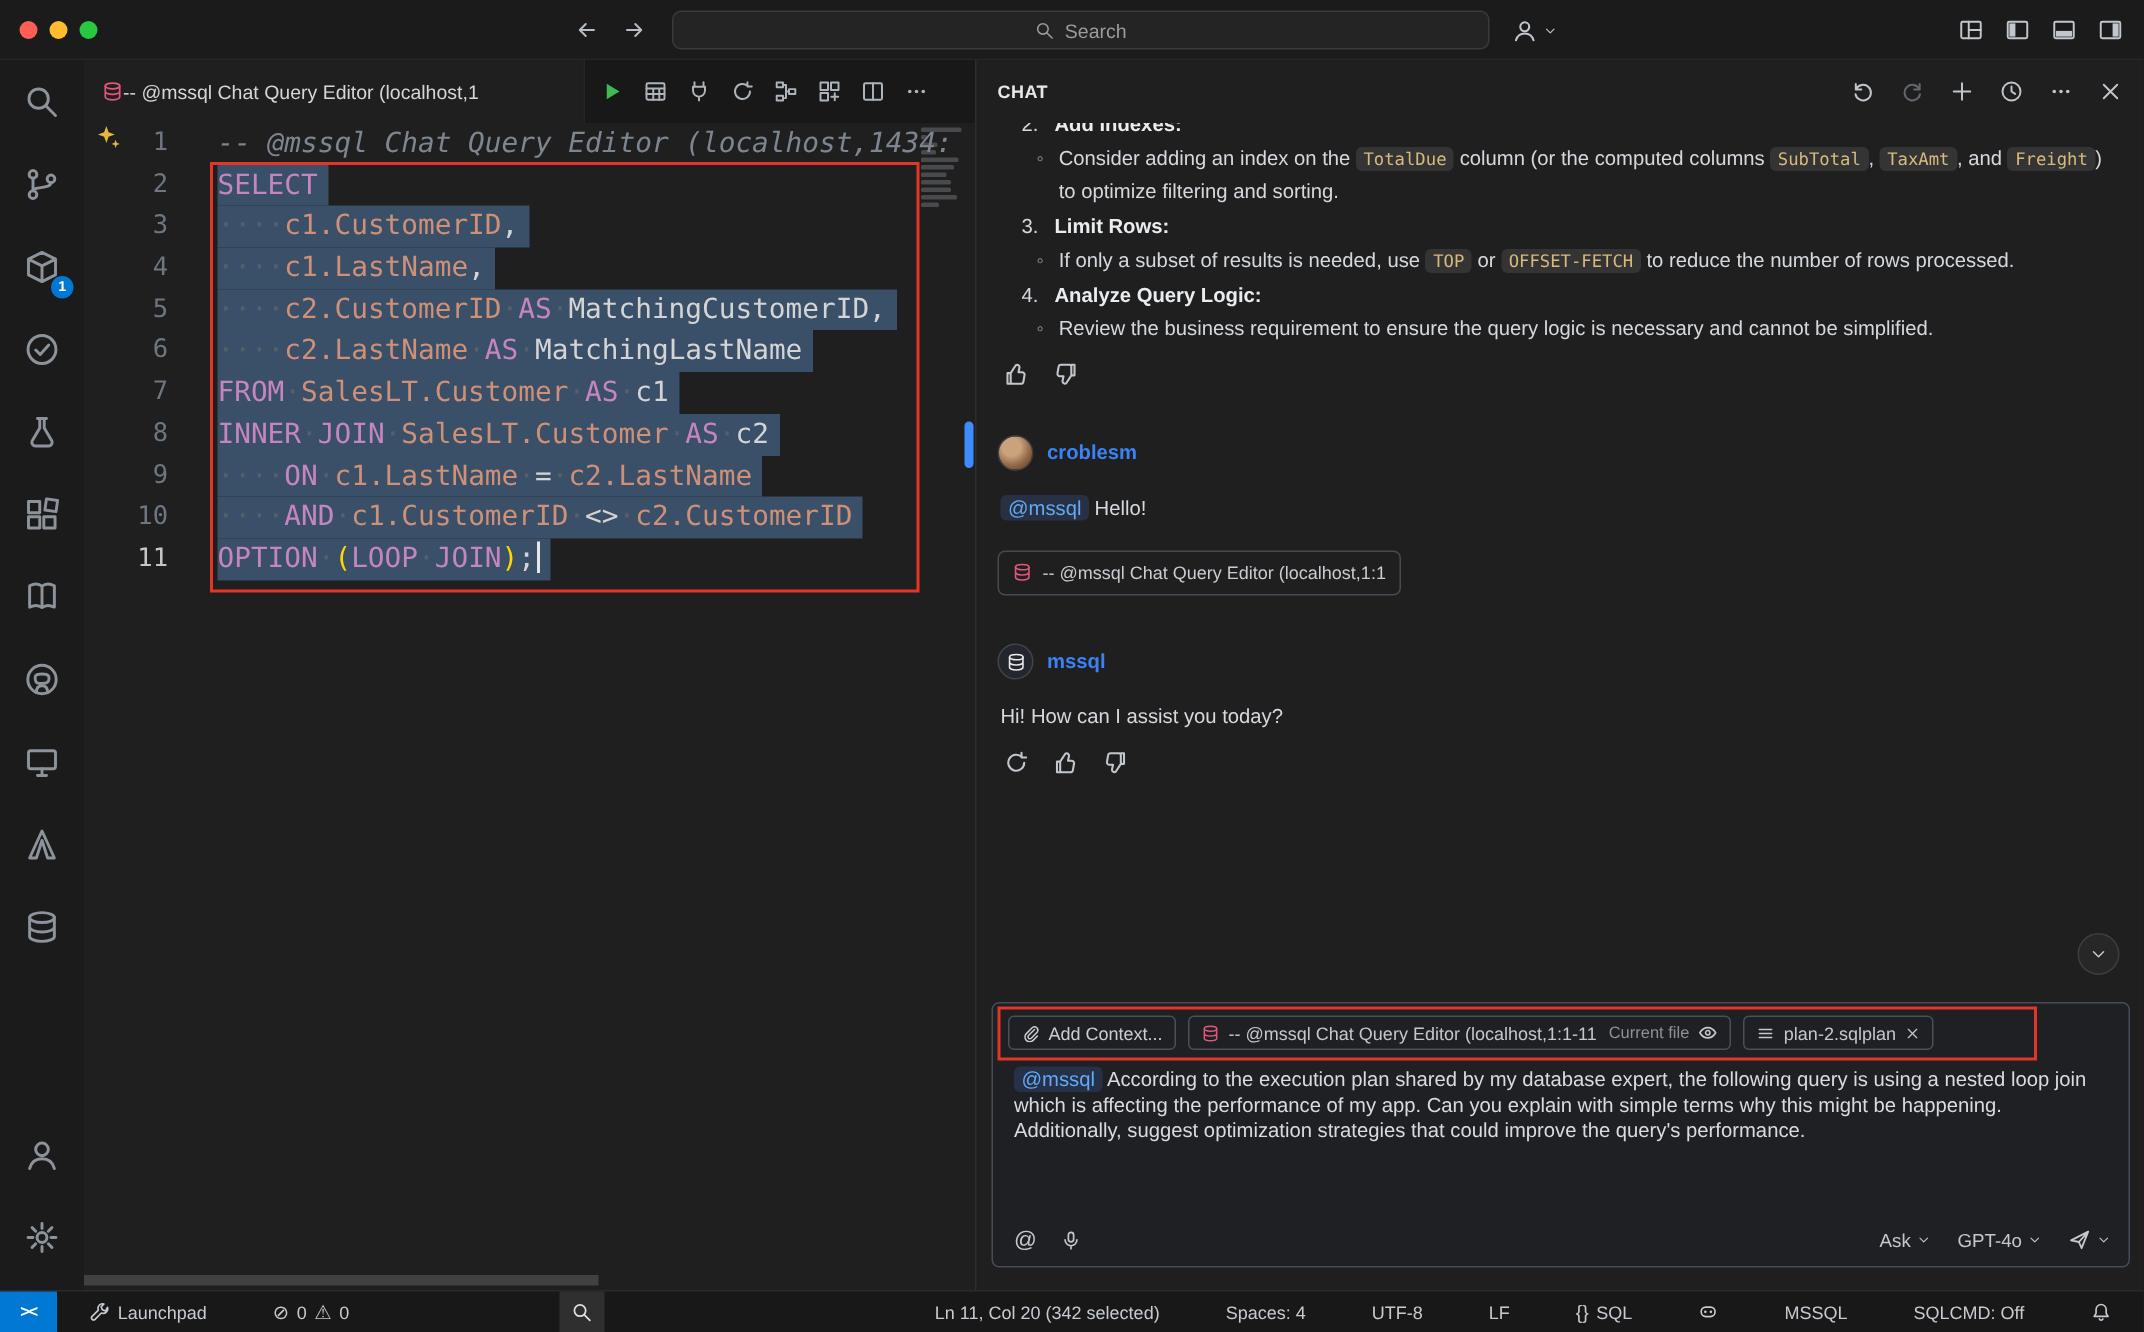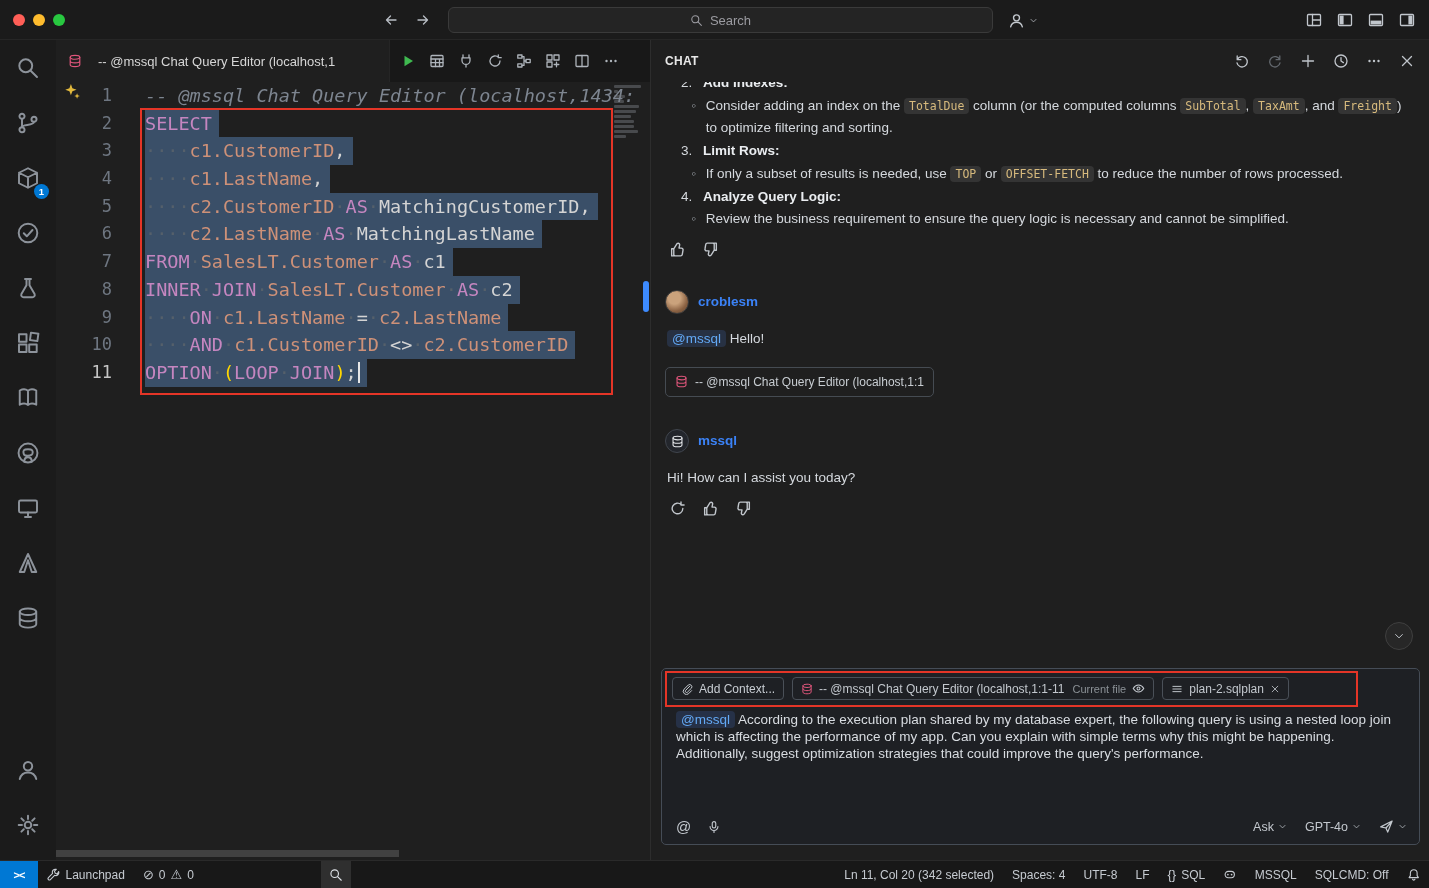--- a/index.html
+++ b/index.html
@@ -31,21 +31,21 @@
   .activitybar{width:56px;flex:0 0 56px;background:#1b1b1b;display:flex;flex-direction:column;align-items:center;padding:4px 0;}
   .ab-item{width:48px;height:48px;margin-bottom:7px;display:grid;place-items:center;color:#8d939b;position:relative;}
   .ab-item svg.i{width:24px;height:24px;}
   .ab-badge{position:absolute;right:3px;bottom:3px;min-width:15px;height:15px;border-radius:50%;background:var(--accent-blue);
             color:#fff;font-size:9.5px;display:grid;place-items:center;font-weight:700;}
   .ab-spacer{margin-top:auto;}
 
   
   .editorcol{width:594px;flex:0 0 594px;display:flex;flex-direction:column;background:#1f1f1f;min-height:0;position:relative;}
   .tabbar{height:42px;flex:0 0 42px;background:#181818;display:flex;align-items:stretch;}
-  .tab{width:334px;background:#1f1f1f;display:flex;align-items:center;gap:16px;padding:0 12px;font-size:13px;color:#d6d6d6;
+  .tab{width:334px;background:#1f1f1f;display:flex;align-items:center;gap:0;padding:0 12px;font-size:13px;color:#d6d6d6;
        border-right:1px solid #252525;white-space:nowrap;overflow:hidden;}
   .tab .dbico{color:var(--dbpink);flex:0 0 auto;}
   .ed-actions{flex:1;display:flex;align-items:center;gap:13px;padding:0 10px;color:#aeb4bb;}
   .ed-actions .run{color:var(--rungreen);}
   .codearea{flex:1;position:relative;overflow:hidden;font-family:"DejaVu Sans Mono",monospace;font-size:18.5px;line-height:27.7px;}
   .code-line{display:flex;height:27.7px;white-space:pre;}
   .gutter{flex:0 0 56px;text-align:right;color:#6e7681;font-size:17px;}
   .gutter.active{color:#c6c6c6;}
   .ltext{margin-left:33px;white-space:pre;}
   .selbg{background:var(--sel);padding-right:7px;}
@@ -112,21 +112,21 @@
   .ic-right{margin-left:auto;display:flex;align-items:center;gap:18px;font-size:12.5px;}
   .ddown{display:inline-flex;align-items:center;gap:4px;}
   .ddown svg.i{width:9px;height:9px;}
   .at-glyph{font-size:15px;color:#c3c8ce;}
 
   
   .statusbar{height:28px;flex:0 0 28px;background:#181818;border-top:1px solid #2a2a2a;display:flex;align-items:center;
              font-size:12px;color:#c6cbd1;white-space:nowrap;}
   .sb-remote{width:38px;height:100%;background:var(--accent-blue);color:#fff;display:grid;place-items:center;
              font-weight:700;font-size:11px;letter-spacing:-1px;}
-  .sb-item{display:flex;align-items:center;gap:5px;padding:0 9px;height:100%;}
+  .sb-item{display:flex;align-items:center;gap:5px;padding:0 22px;height:100%;}
   .sb-item svg.i{width:13.5px;height:13.5px;}
   .zoombox{width:30px;height:28px;background:#2f2f2f;display:grid;place-items:center;margin-left:118px;color:#dfe3e8;}
   .sb-right{margin-left:auto;display:flex;align-items:center;height:100%;}
   .glyph{font-size:13px;}
 </style>
 </head>
 <body style="--annotation-red: #e43527; --accent-blue: #0078d4; --mention-blue: #63a9f5; --kw: #c586c0; --ident: #ce9178; --chipy: #d7ba7d; --rungreen: #3fb950; --dbpink: #e1567c; --sel: #3a4f68;">
 
 <svg width="0" height="0" style="position:absolute">
 <defs>

